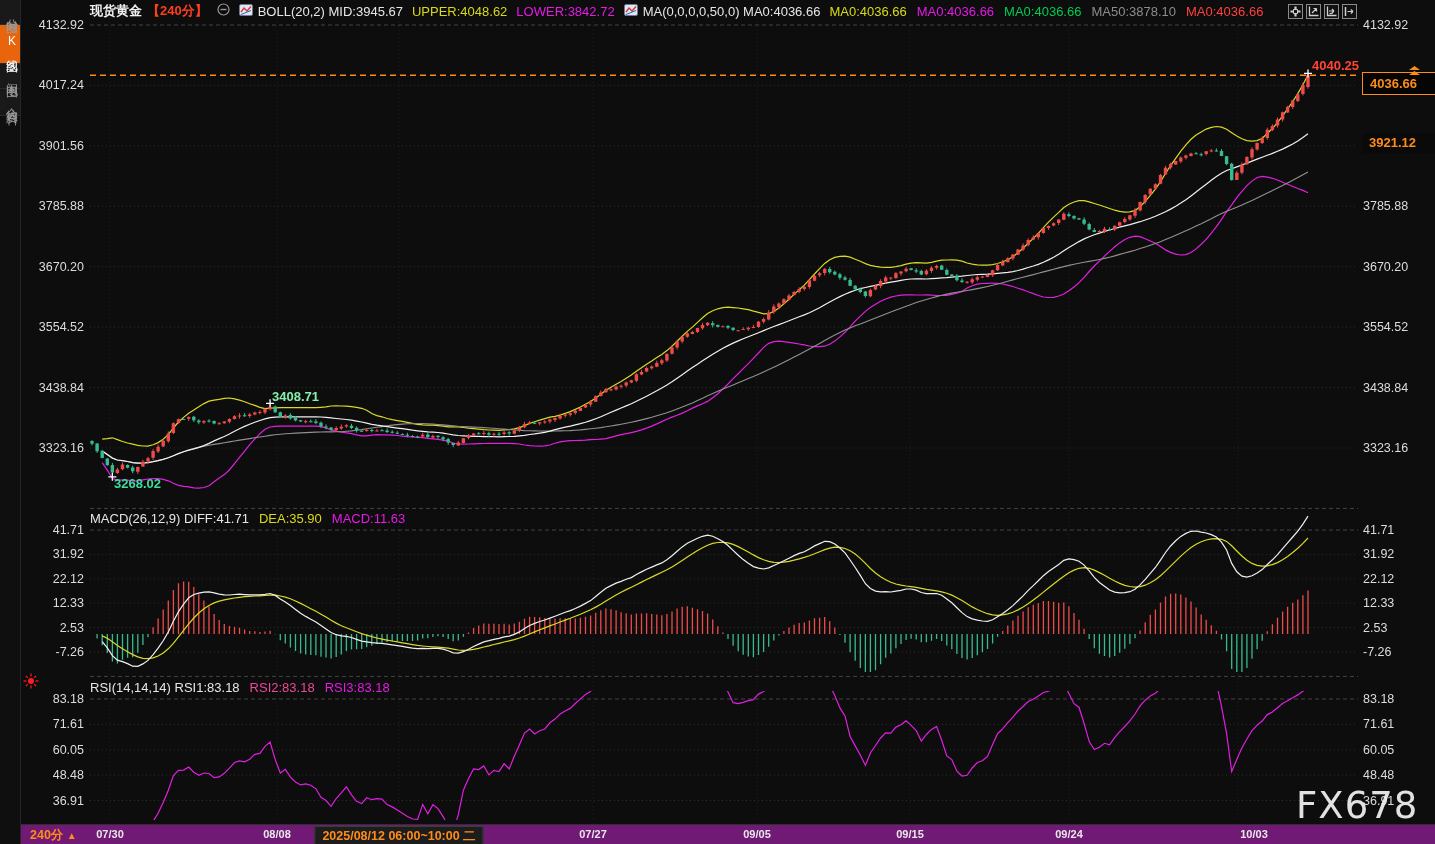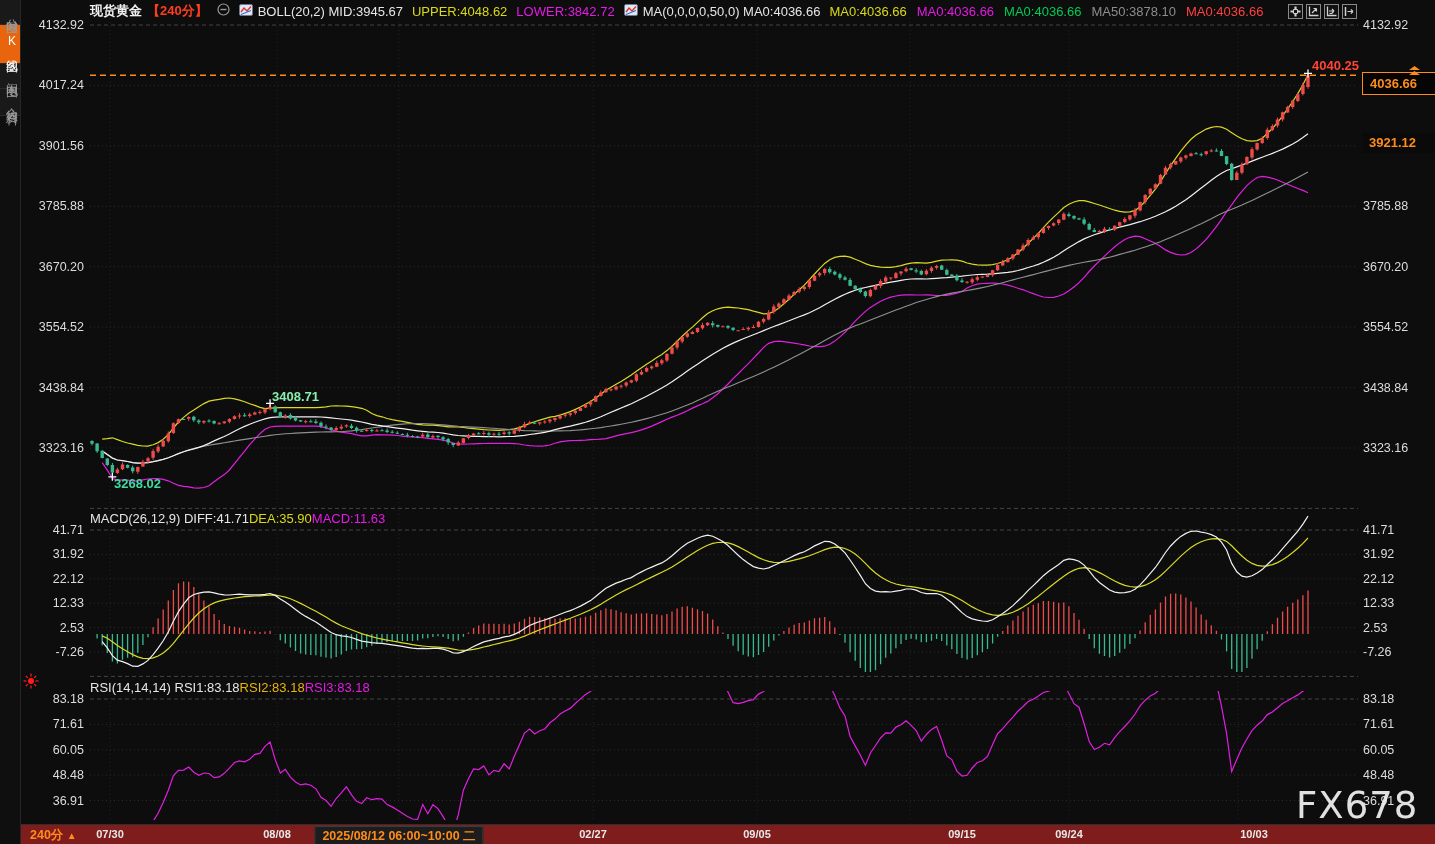--- a/index.html
+++ b/index.html
@@ -21,30 +21,30 @@
   .mini-icon{display:inline-block;vertical-align:middle;}
   
   #toolbar{right:78px;top:4px;display:flex;gap:3px;z-index:20;}
   .tbtn{width:15px;height:15px;border:1px solid #8a8a8a;box-sizing:border-box;display:flex;
     align-items:center;justify-content:center;background:#111;cursor:pointer;}
   
   .axl{position:absolute;font-size:12.5px;color:#dcdcdc;transform:translateY(-50%);line-height:14px;z-index:5;}
   .axl.lft{left:26px;width:58px;text-align:right;}
   .axl.rgt{left:1363px;text-align:left;}
   
-  .panel-hdr{position:absolute;left:90px;display:flex;gap:0;font-size:13px;color:#e6e6e6;
+  .panel-hdr{position:absolute;left:90px;display:flex;gap:10px;font-size:13px;color:#e6e6e6;
     white-space:nowrap;z-index:6;text-align:center;}
   
   .ann{position:absolute;font-size:13px;font-weight:bold;z-index:8;}
   #price-box{left:1362px;top:72px;width:71px;height:21px;border:1px solid #ff8c1a;background:#050505;
     color:#ff8c1a;font-size:13px;font-weight:bold;line-height:21px;padding-left:7px;z-index:9;}
   #ref-box{left:1362px;top:133px;width:71px;height:20px;background:#0a0a0a;color:#ff8c1a;
     font-size:13px;font-weight:bold;line-height:20px;padding-left:7px;z-index:9;}
   
-  #bottom-bar{left:0;top:824px;width:1435px;height:20px;background:#7f1d1d;border-top:1px solid #2e2e2e;z-index:25;}
+  #bottom-bar{left:0;top:824px;width:1435px;height:20px;background:#701a75;border-top:1px solid #2e2e2e;z-index:25;}
   #period-btn{position:absolute;left:30px;top:2px;font-size:12.5px;font-weight:bold;color:#ff8c1a;cursor:pointer;}
   .date-lbl{position:absolute;top:3px;transform:translateX(-50%);font-size:11px;font-weight:bold;color:#e8e8e8;}
   #info-box{position:absolute;top:1px;transform:translateX(-50%);font-size:12.5px;font-weight:bold;
     color:#ff8c1a;background:#1d1d1d;border:1px solid #3c3c3c;padding:1px 7px;white-space:nowrap;}
   
   #watermark{left:1296px;top:784px;font-size:37px;color:#f2f2f2;opacity:.93;z-index:28;
     font-family:"DejaVu Sans",sans-serif;letter-spacing:1px;}
   #live-icon{left:23px;top:673px;z-index:7;}
   #arrow-stack{left:1408px;top:62px;z-index:10;}
 </style>
@@ -228,21 +228,21 @@
       <div class="axl rgt" style="top: 800.52px;">36.91</div>
     </div>
 
   <div class="panel-hdr" style="top:511px">
     <span>MACD(26,12,9) DIFF:41.71</span>
     <span style="color:#d9d919">DEA:35.90</span>
     <span style="color:#e619e6">MACD:11.63</span>
   </div>
   <div class="panel-hdr" style="top:680px">
     <span>RSI(14,14,14) RSI1:83.18</span>
-    <span style="color:#eab308">RSI2:83.18</span>
+    <span style="color:#ec4899">RSI2:83.18</span>
     <span style="color:#e619e6">RSI3:83.18</span>
   </div>
 
   <span id="live-icon" class="abs">
     <svg width="16" height="16">
       <circle cx="8" cy="8" r="3" fill="#ff1e1e"></circle>
       <g stroke="#ff1e1e" stroke-width="1.2">
         <line x1="8" y1="0.5" x2="8" y2="3.5"></line>
           <line x1="8" y1="12.5" x2="8" y2="15.5"></line>
         <line x1="0.5" y1="8" x2="3.5" y2="8"></line>
@@ -270,20 +270,20 @@
   <div id="watermark" class="abs">FX678</div>
 
   <footer id="bottom-bar" class="abs">
     <span id="period-btn">
       <span>240分</span>
       <span style="font-size:10px">▲</span>
     </span>
     <span id="info-box" style="left:399px">2025/08/12 06:00~10:00 二</span>
   <span class="date-lbl" style="left: 110px;">07/30</span>
       <span class="date-lbl" style="left: 277px;">08/08</span>
-      <span class="date-lbl" style="left: 593px;">02/27</span>
+      <span class="date-lbl" style="left: 593px;">07/27</span>
       <span class="date-lbl" style="left: 757px;">09/05</span>
-      <span class="date-lbl" style="left: 962px; text-align: right;">09/15</span>
+      <span class="date-lbl" style="left: 910px; text-align: right;">09/15</span>
       <span class="date-lbl" style="left: 1069px; text-align: center;">09/24</span>
       <span class="date-lbl" style="left: 1238px; margin-left: 16px;">10/03</span>
     </footer>
 
 </div>
 
 </body></html>

